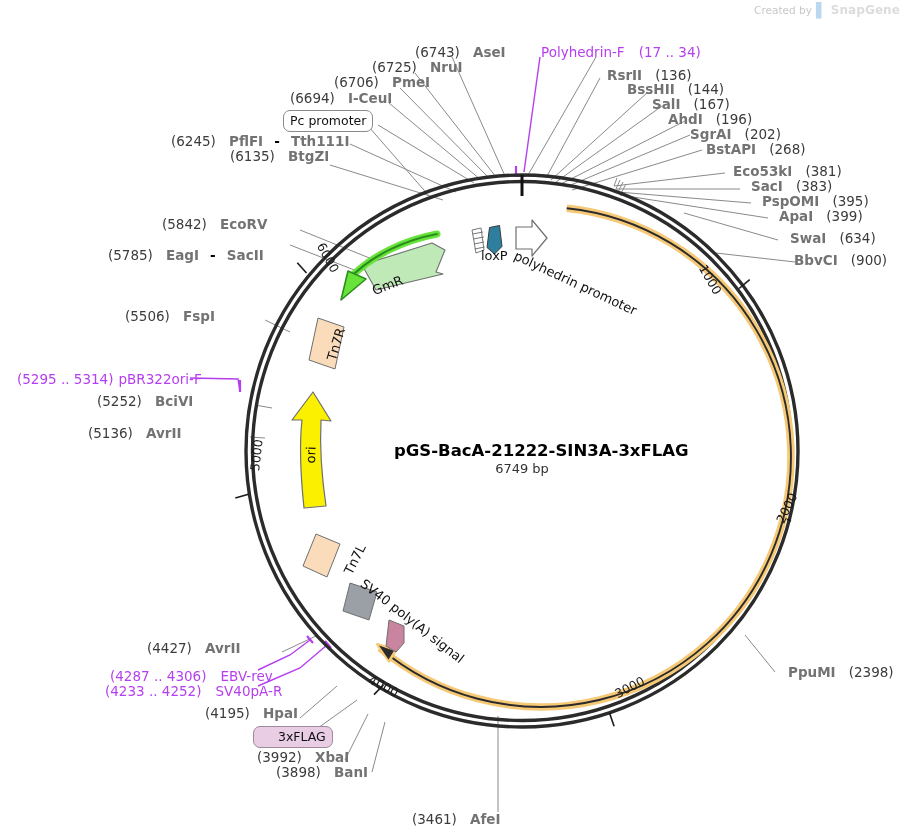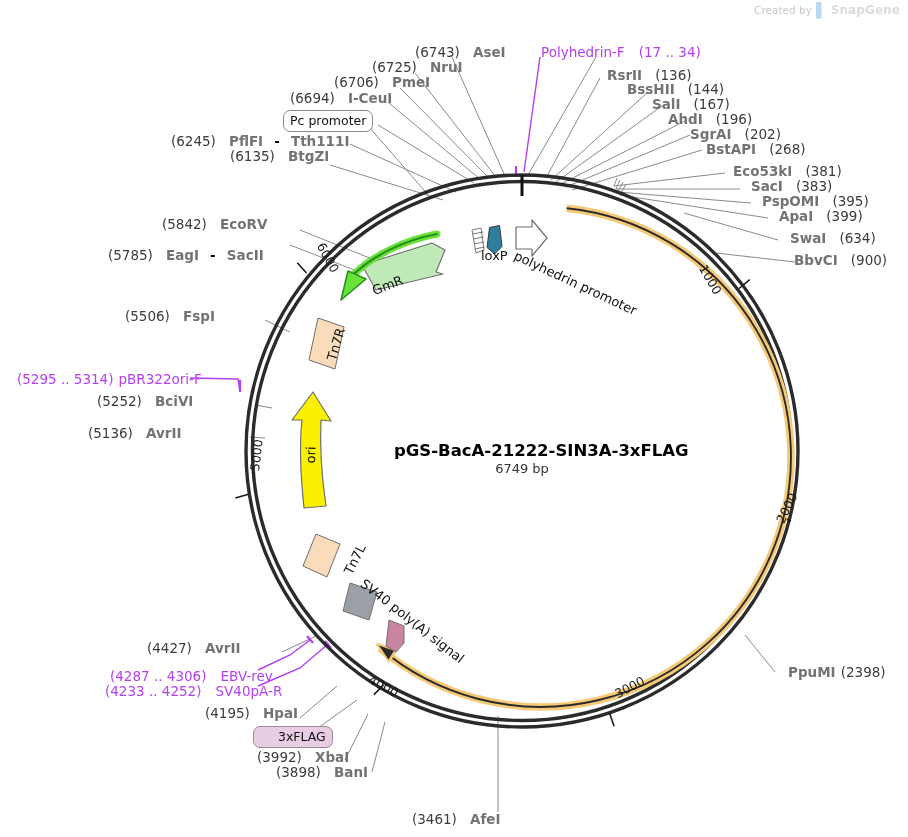--- a/index.html
+++ b/index.html
@@ -297,21 +297,21 @@
   <div class="lbl" style="left:790px; top:230px;">
     <span class="enz">SwaI</span>
     <span class="pos" style="margin-left:8px;">(634)</span>
   </div>
   <div class="lbl" style="left:794px; top:252px;">
     <span class="enz">BbvCI</span>
     <span class="pos" style="margin-left:8px;">(900)</span>
   </div>
   <div class="lbl" style="left:788px; top:664px;">
     <span class="enz">PpuMI</span>
-    <span class="pos" style="">(2398)</span>
+    <span class="pos" style="margin-left:8px;">(2398)</span>
   </div>
 
   <div class="lbl" style="left:415px; top:44px;">
     <span class="pos">(6743)</span>
     <span class="enz" style="margin-left:8px;">AseI</span>
   </div>
   <div class="lbl" style="left:372px; top:59px;">
     <span class="pos">(6725)</span>
     <span class="enz" style="margin-left:8px;">NruI</span>
   </div>

